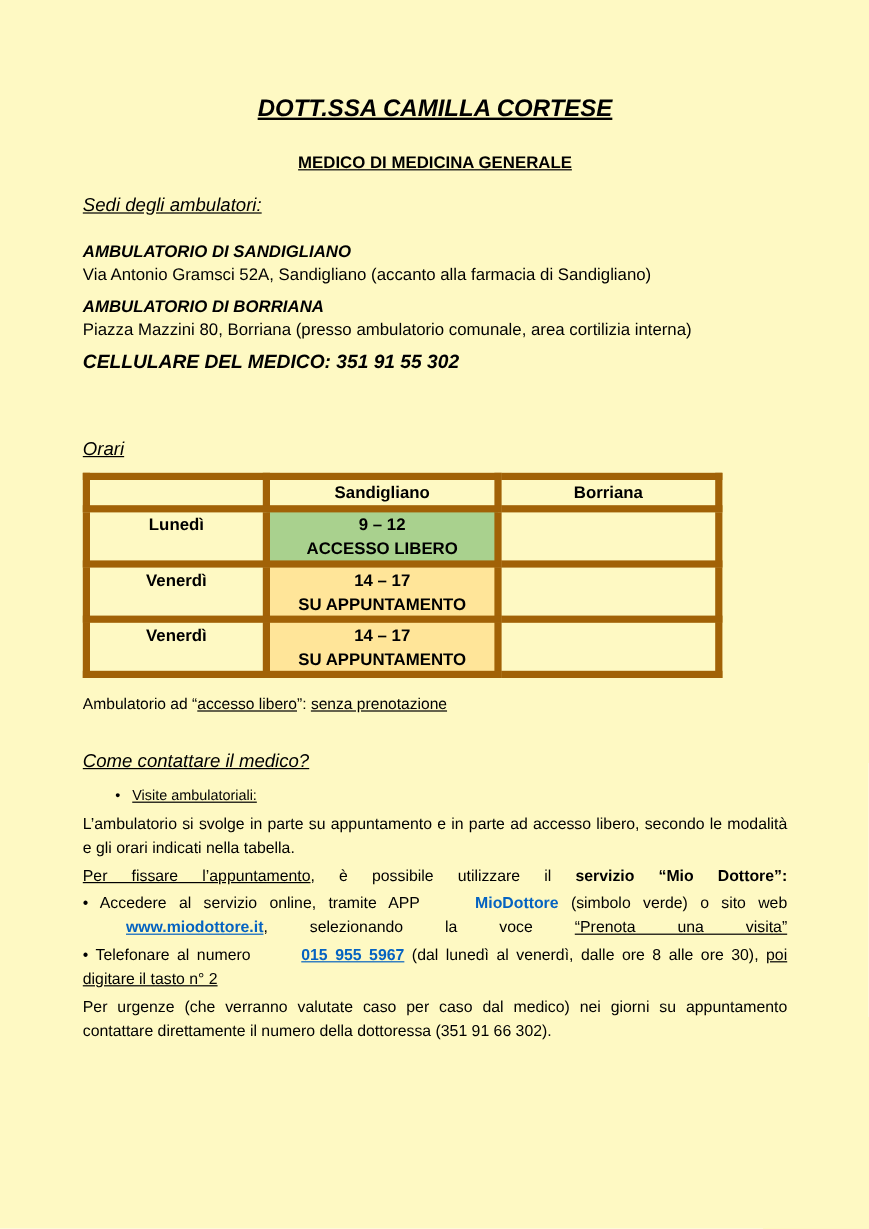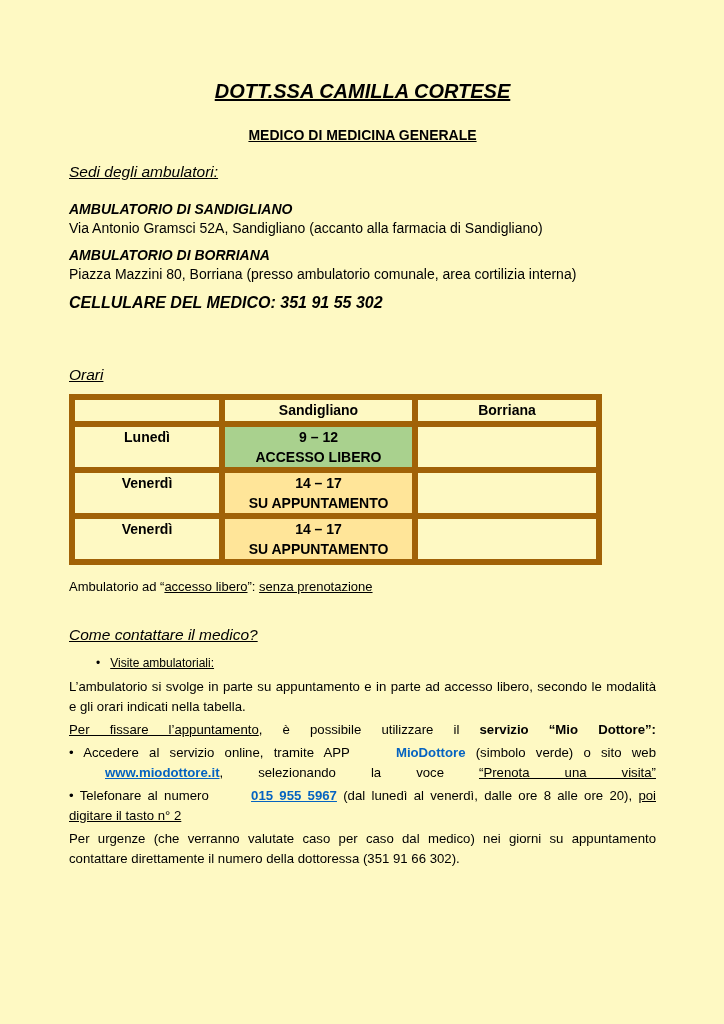--- a/index.html
+++ b/index.html
@@ -133,17 +133,17 @@
   <div class="section-heading contact-heading">Come contattare il medico?</div>
 
   <div class="bullet-heading">
     <span class="bh-bullet">•</span><span class="bh-text">Visite ambulatoriali:</span>
   </div>
 
   <div class="contact-body">
       <p class="justify"><span class="run-normal">L’ambulatorio si svolge in parte su appuntamento e in parte ad accesso libero, secondo le modalità e gli orari indicati nella tabella.</span></p>
       <p class="justify-all"><span class="run-underline">Per fissare l’appuntamento</span><span class="run-normal">, è possibile utilizzare il </span><span class="run-bold">servizio “Mio Dottore”:</span></p>
       <p class="justify-all"><span class="run-normal">• Accedere al servizio online, tramite APP </span><a class="run-link">MioDottore</a><span class="run-normal"> (simbolo verde) o sito web </span><a class="run-link_underline">www.miodottore.it</a><span class="run-normal">, selezionando la voce </span><span class="run-underline">“Prenota una visita”</span></p>
-      <p class="justify"><span class="run-normal">• Telefonare al numero </span><a class="run-link_underline">015 955 5967</a><span class="run-normal"> (dal lunedì al venerdì, dalle ore 8 alle ore 20), </span><span class="run-underline">poi digitare il tasto n° 2</span></p>
+      <p class="justify"><span class="run-normal">• Telefonare al numero </span><a class="run-link_underline">015 955 5967</a><span class="run-normal"> (dal lunedì al venerdì, dalle ore 8 alle ore 30), </span><span class="run-underline">poi digitare il tasto n° 2</span></p>
       <p class="justify"><span class="run-normal">Per urgenze (che verranno valutate caso per caso dal medico) nei giorni su appuntamento contattare direttamente il numero della dottoressa (351 91 66 302).</span></p>
     </div>
 
 </div>
 
 </body></html>

